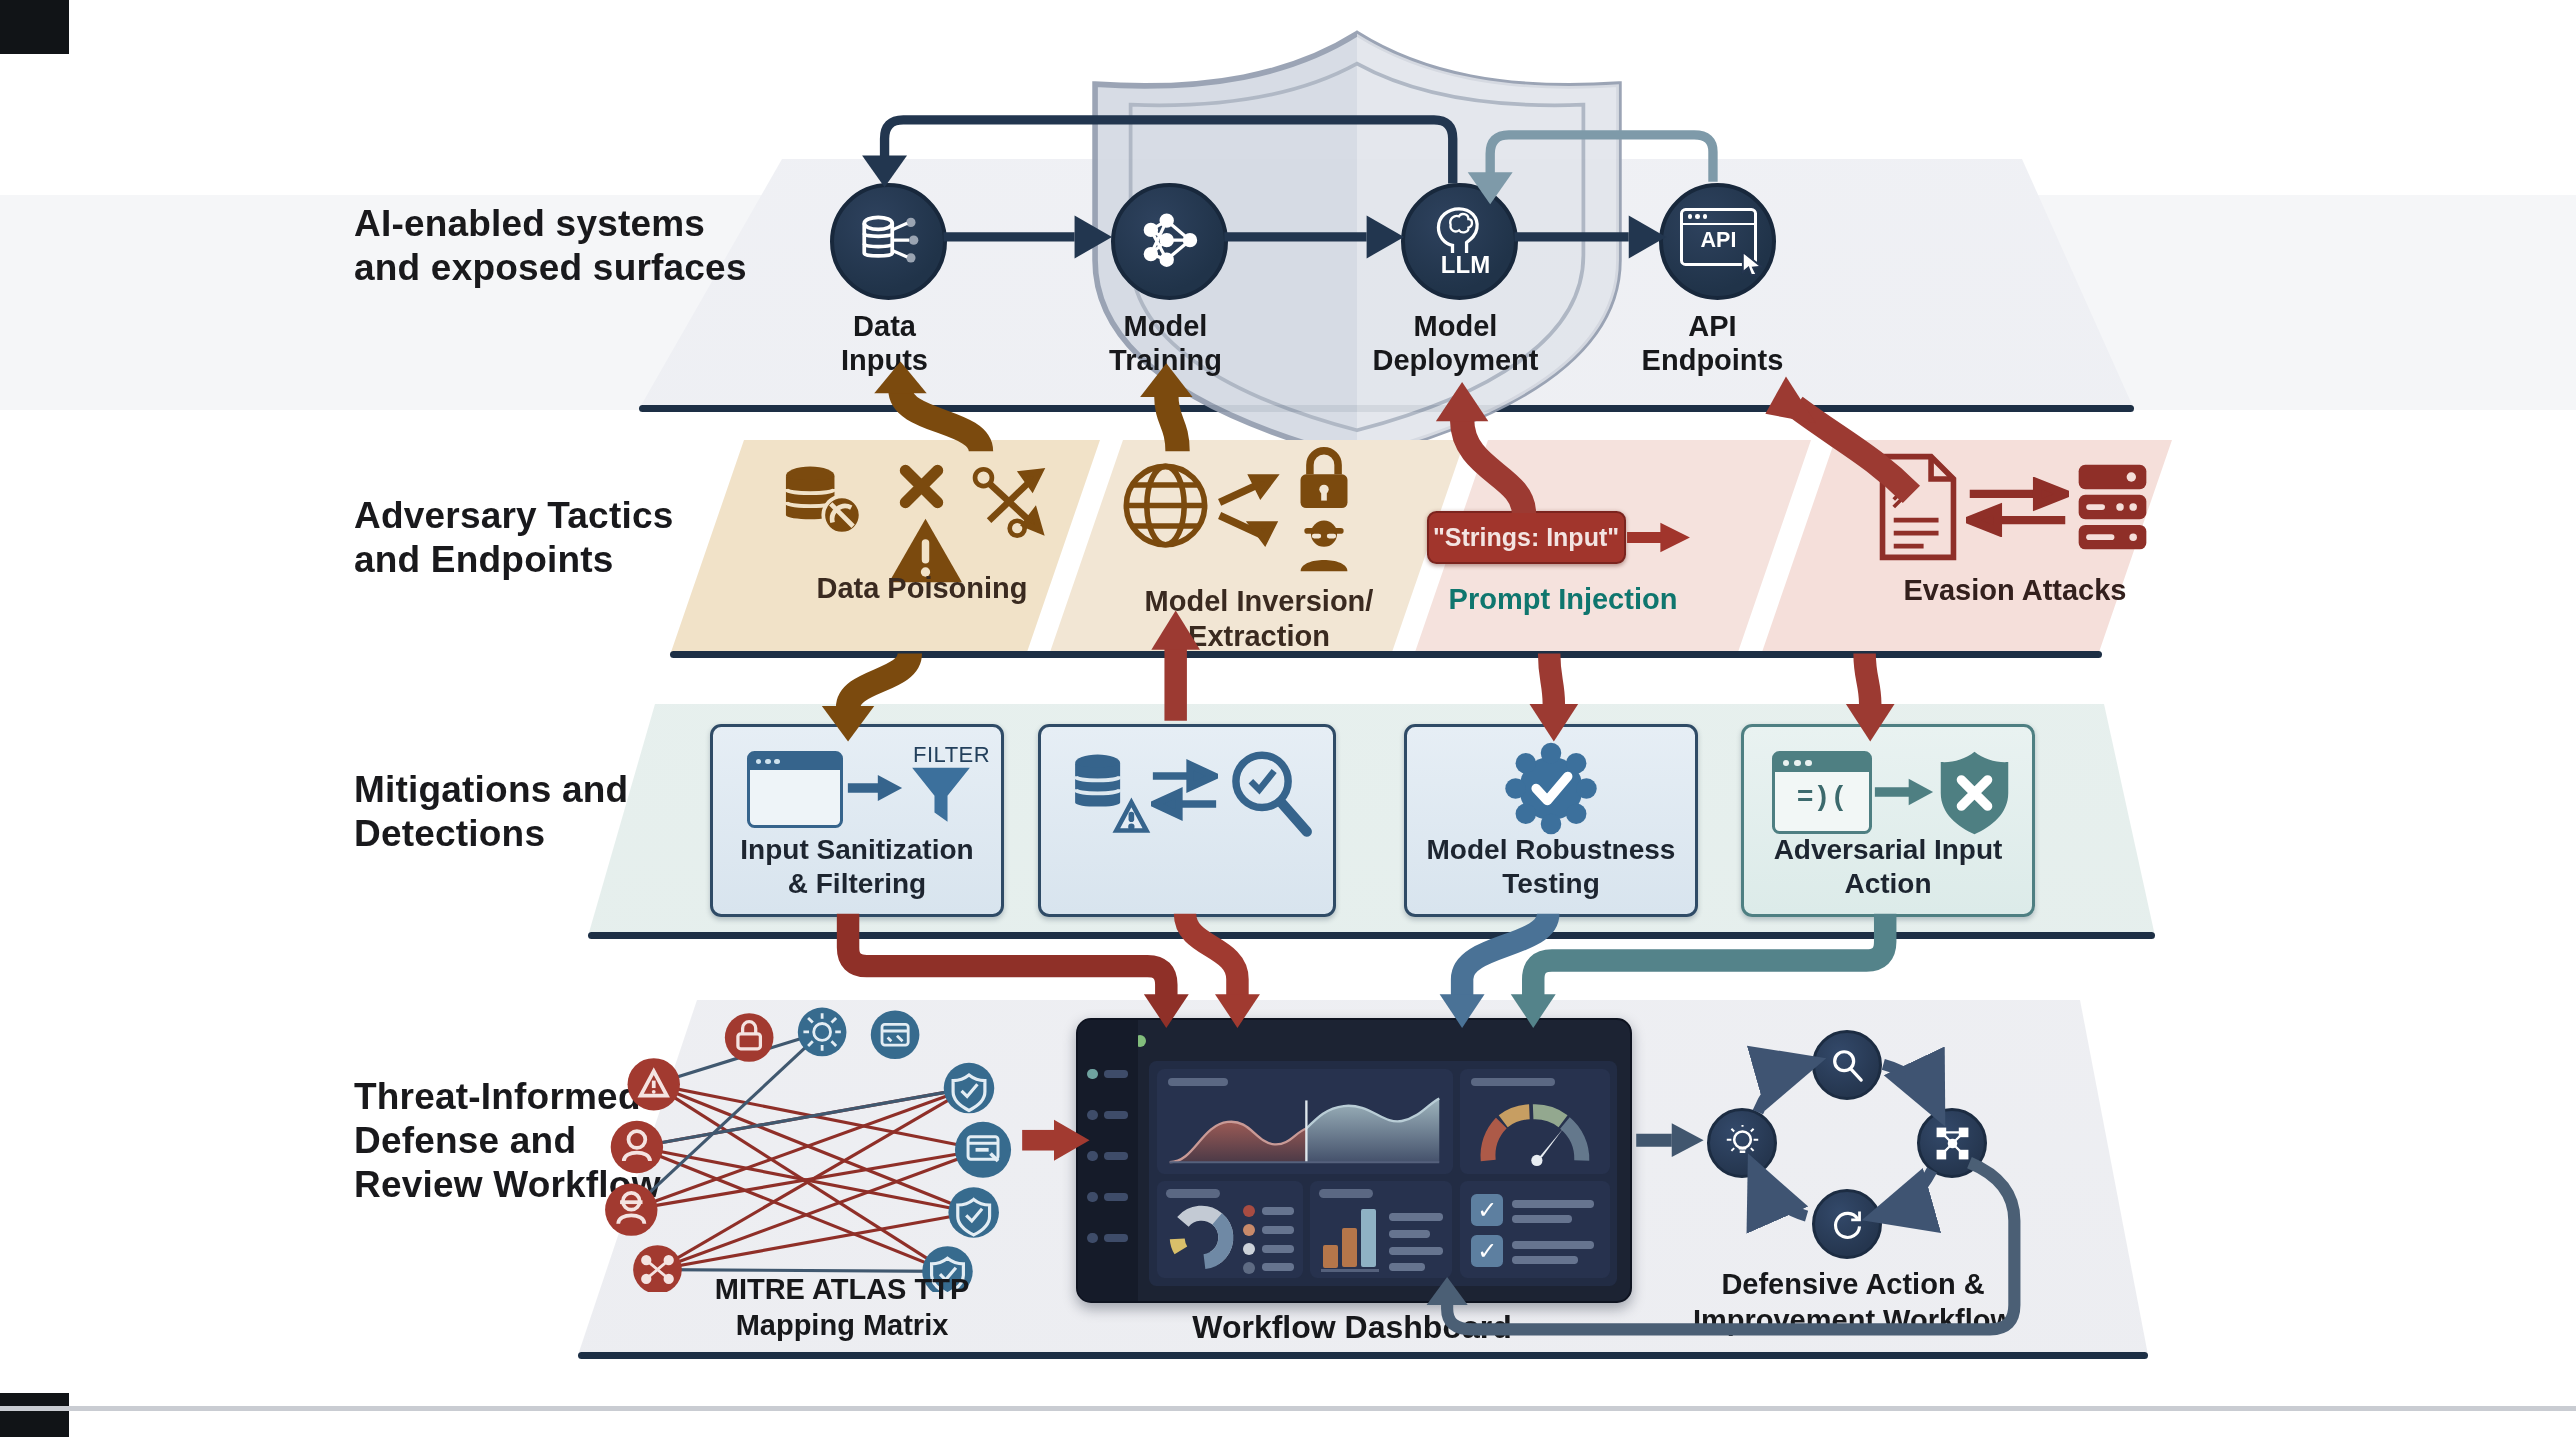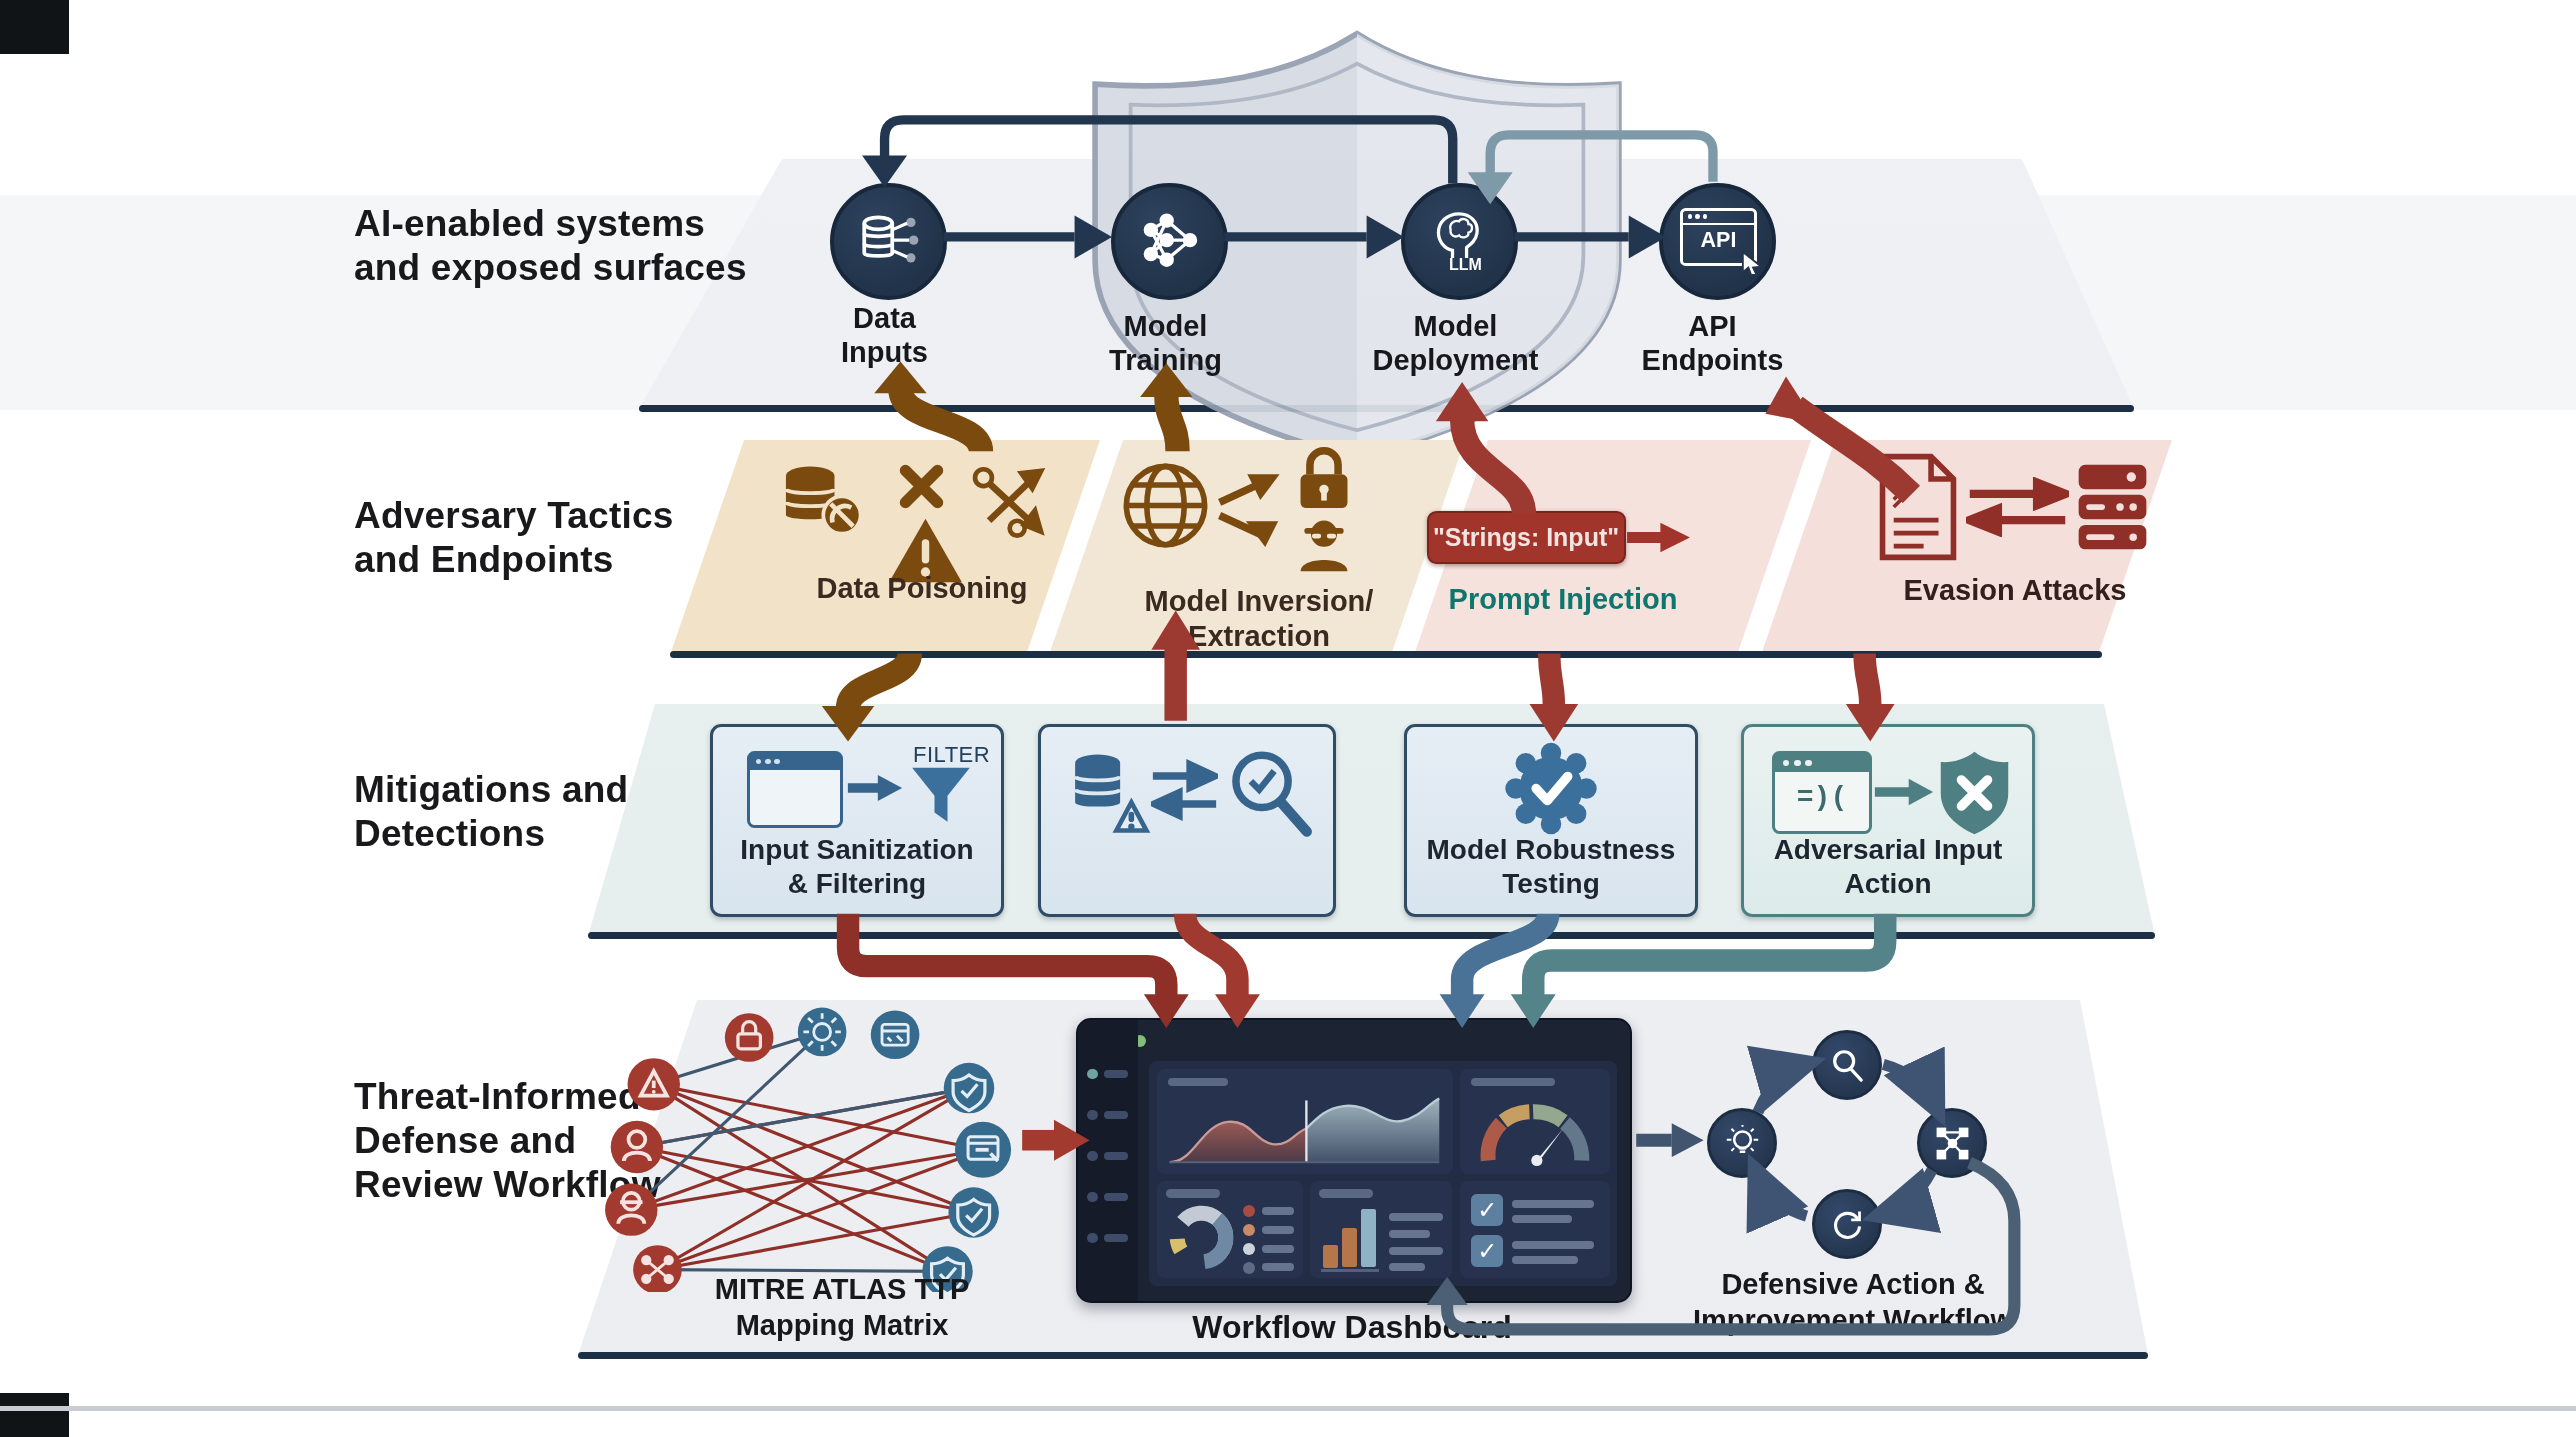--- a/index.html
+++ b/index.html
@@ -94,21 +94,21 @@
   <svg width="69" height="66" viewBox="0 0 74 70" fill="none" stroke="#fff" stroke-width="4">
     <ellipse cx="26" cy="15" rx="15" ry="6.5"></ellipse>
     <path d="M11,15 V47 C11,51 41,51 41,47 V15"></path>
     <path d="M11,26 C11,30 41,30 41,26 M11,37 C11,41 41,41 41,37"></path>
     <circle cx="61" cy="14" r="5" fill="#9aa4b2" stroke="none"></circle>
     <circle cx="64" cy="33" r="5" fill="#9aa4b2" stroke="none"></circle>
     <circle cx="61" cy="52" r="5" fill="#9aa4b2" stroke="none"></circle>
     <path d="M41,22 L57,15 M41,33 L59,33 M41,44 L57,51" stroke-width="3.5"></path>
   </svg>
 </div>
-<div class="node-label" style="left:763px;top:301px;">
+<div class="node-label" style="left:763px;top:309px;">
   <div>Data</div>
     <div>Inputs</div>
 </div>
 
 <div class="node-circle" style="left:1111px;top:183px;">
   <svg width="67" height="66" viewBox="0 0 72 70" stroke="#fff" stroke-width="3.5" fill="none">
     <path d="M16,22 L33,12 M16,22 L33,33 M16,22 L33,54 M16,48 L33,12 M16,48 L33,33 M16,48 L33,54 M33,12 L58,33 M33,33 L58,33 M33,54 L58,33"></path>
     <circle cx="16" cy="22" r="6" fill="#fff"></circle>
       <circle cx="16" cy="48" r="6" fill="#fff"></circle>
     <circle cx="33" cy="12" r="6" fill="#fff"></circle>
@@ -120,21 +120,21 @@
 <div class="node-label" style="left:1044px;top:309px;">
   <div>Model</div>
     <div>Training</div>
 </div>
 
 <div class="node-circle" style="left:1401px;top:183px;">
   <svg width="60" height="49" viewBox="0 0 64 52" fill="none" stroke="#fff" stroke-width="3.5">
     <path d="M24,52 V44 C15,42 9,34 9,25 C9,13 19,5 31,5 C43,5 52,14 50,26 C49,33 44,37 39,41 L39,52"></path>
     <path d="M22,22 C20,16 26,11 31,13 C33,9 41,10 41,16 C46,16 46,24 41,25 C42,30 34,32 31,28 C27,31 21,28 22,22 Z" stroke-width="2.5"></path>
   </svg>
-  <span class="icon-text" style="font-size:16px;margin-top:-1.9px;margin-left:12px;">LLM</span>
+  <span class="icon-text" style="font-size:24px;margin-top:-1.9px;margin-left:12px;">LLM</span>
 </div>
 <div class="node-label" style="left:1334px;top:309px;">
   <div>Model</div>
     <div>Deployment</div>
 </div>
 
 <div class="node-circle" style="left:1659px;top:183px;">
   <div class="abs" style="left:17px;top:20.6px;width:71px;height:52px;border:3.7px solid #fff;border-radius:5.6px;">
     <div class="abs" style="left:0;top:0;right:0;height:12px;border-bottom:2.8px solid #fff;"></div>
     <div class="abs" style="left:4.7px;top:3.7px;width:4.7px;height:4.7px;border-radius:50%;background:#fff;"></div>

